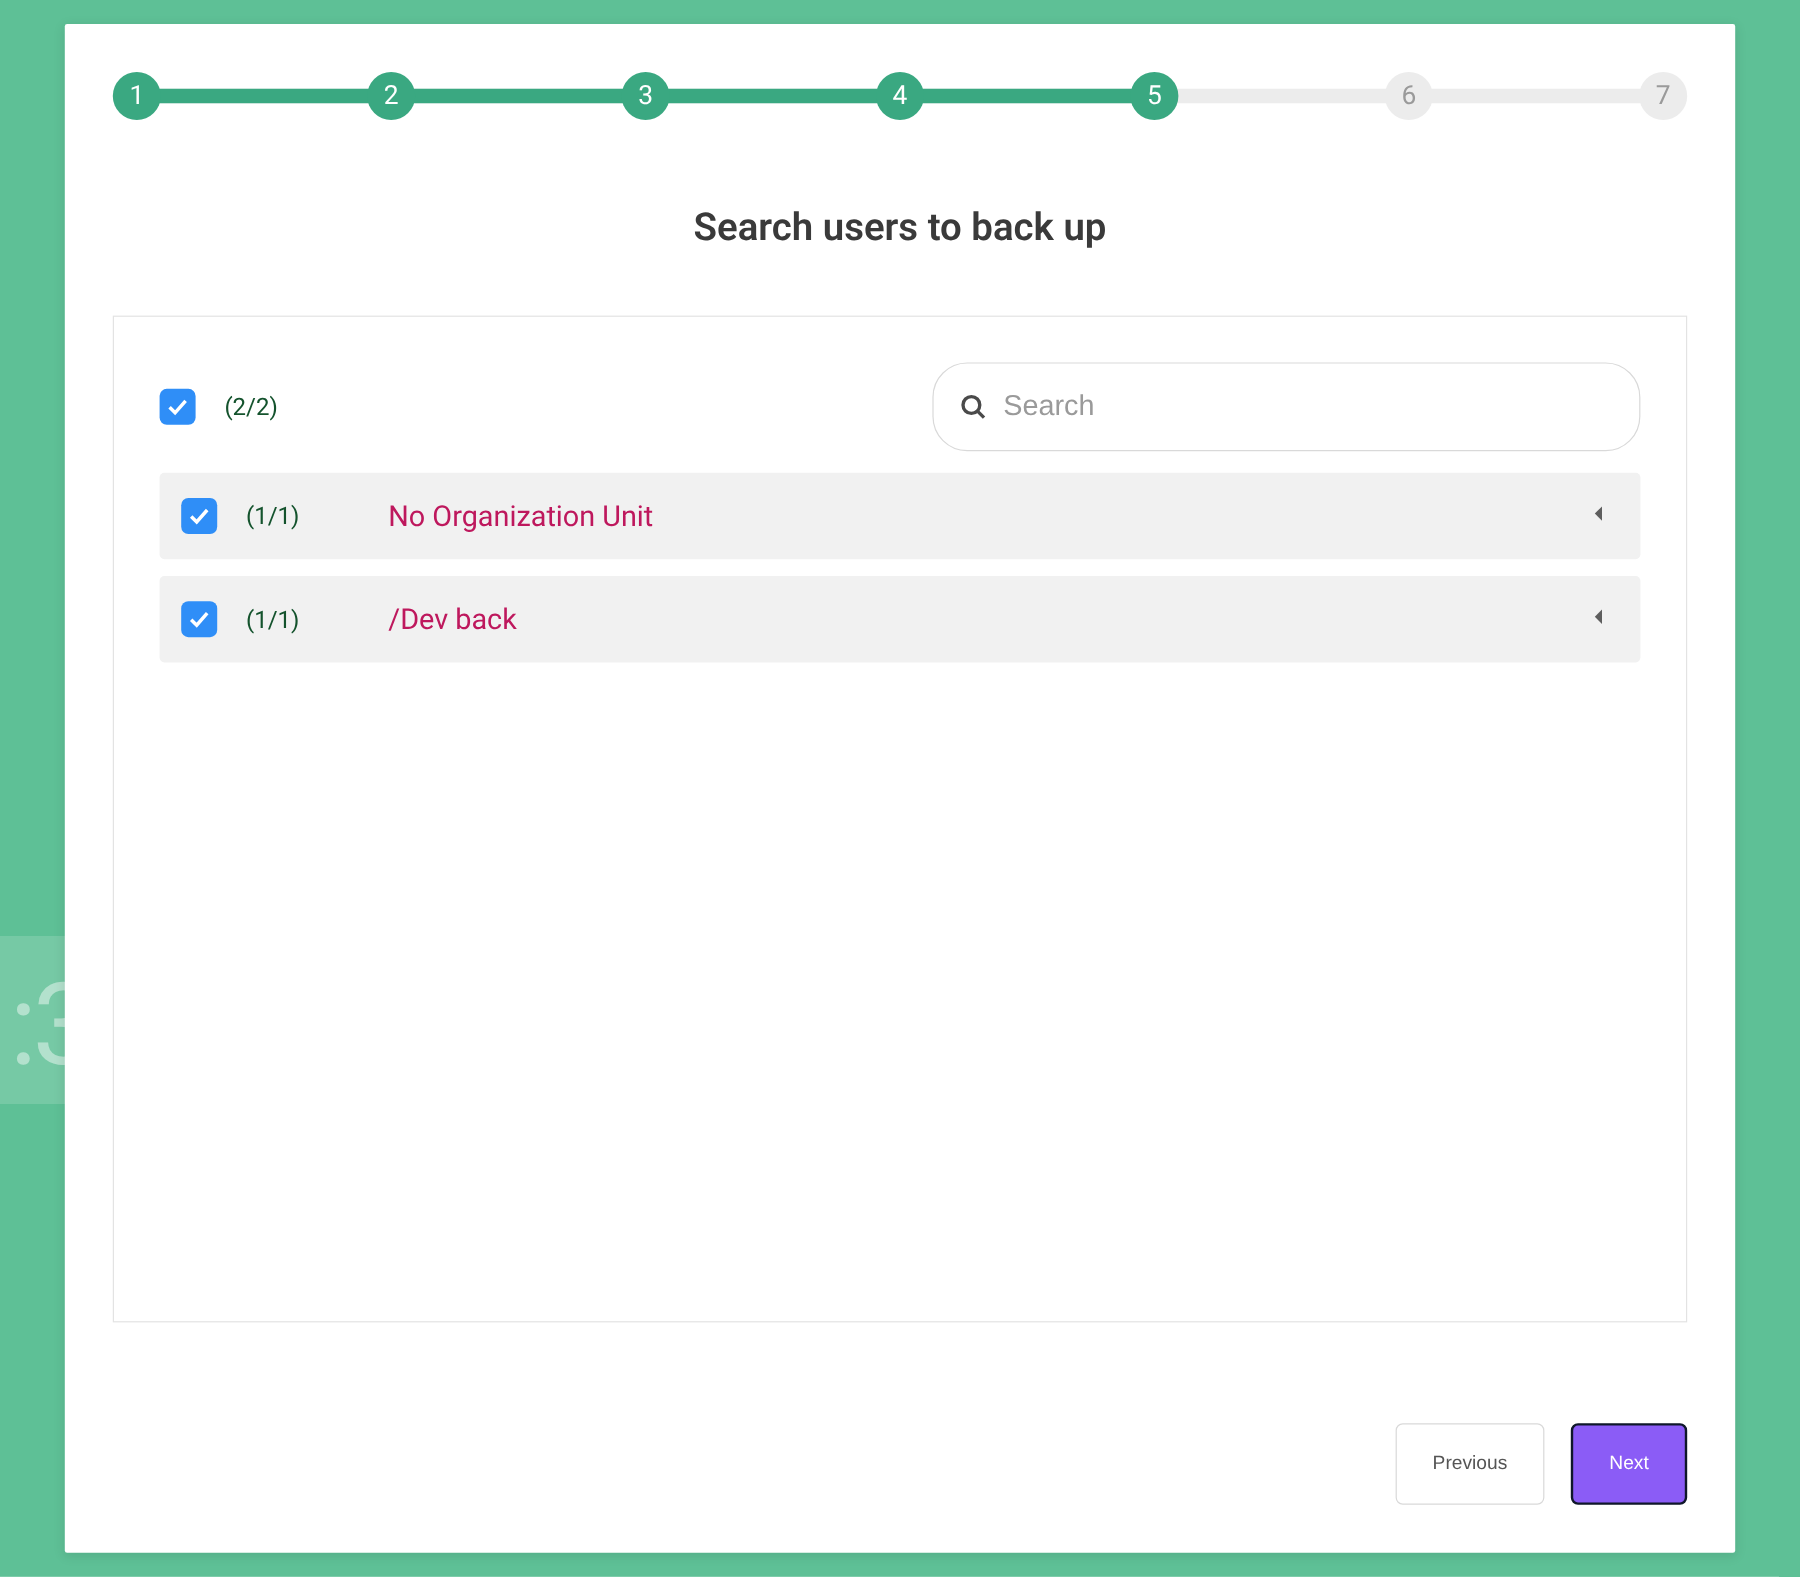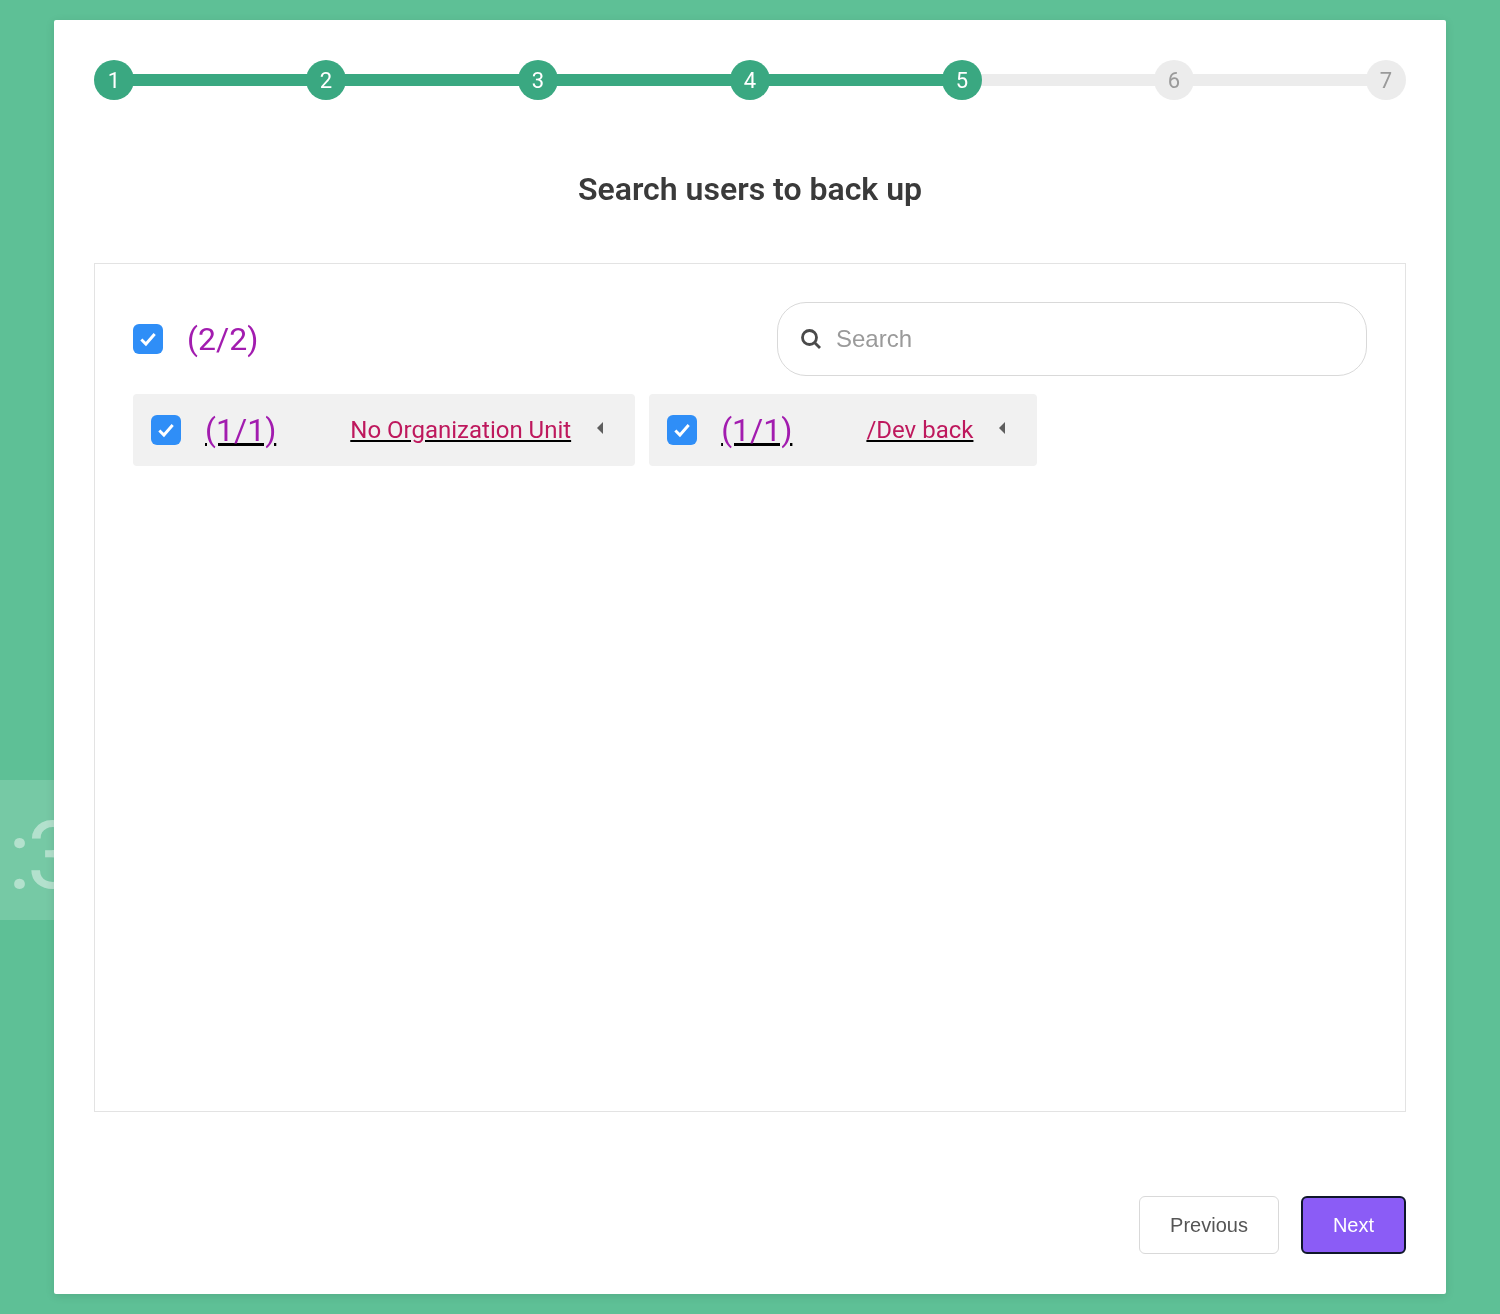--- a/index.html
+++ b/index.html
@@ -137,22 +137,22 @@
       cursor: pointer;
     }
     .checkbox svg {
       width: 20px;
       height: 20px;
       stroke: #fff;
       stroke-width: 3.5;
       fill: none;
     }
     .count-text {
-      color: #a21caf;
-      font-size: 32px;
+      color: #14532d;
+      font-size: 20px;
     }
     .search-wrap {
       margin-left: auto;
       flex: 0 1 590px;
       position: relative;
     }
     .search-input {
       width: 100%;
       height: 74px;
       border: 1px solid #d9d9d9;
@@ -170,23 +170,22 @@
       left: 22px;
       top: 50%;
       transform: translateY(-50%);
       width: 24px;
       height: 24px;
       color: #4a4a4a;
     }
     
     .list {
       display: flex;
-      flex-direction: row;
+      flex-direction: column;
       gap: 14px;
-      text-decoration: underline;
     }
     .unit-row {
       background: #f1f1f1;
       border-radius: 4px;
       height: 72px;
       display: flex;
       align-items: center;
       padding: 0 28px 0 18px;
       gap: 24px;
       cursor: pointer;
@@ -205,24 +204,24 @@
       height: 16px;
     }
     
     .footer {
       margin-top: 52px;
       display: flex;
       justify-content: flex-end;
       gap: 22px;
     }
     .btn {
-      height: 58px;
+      height: 68px;
       padding: 0 30px;
       border-radius: 6px;
-      font-size: 20px;
+      font-size: 16px;
       cursor: pointer;
       display: inline-flex;
       align-items: center;
       justify-content: center;
       margin-top: 32px;
     }
     .btn-secondary {
       background: #ffffff;
       border: 1px solid #d9d9d9;
       color: #555;

